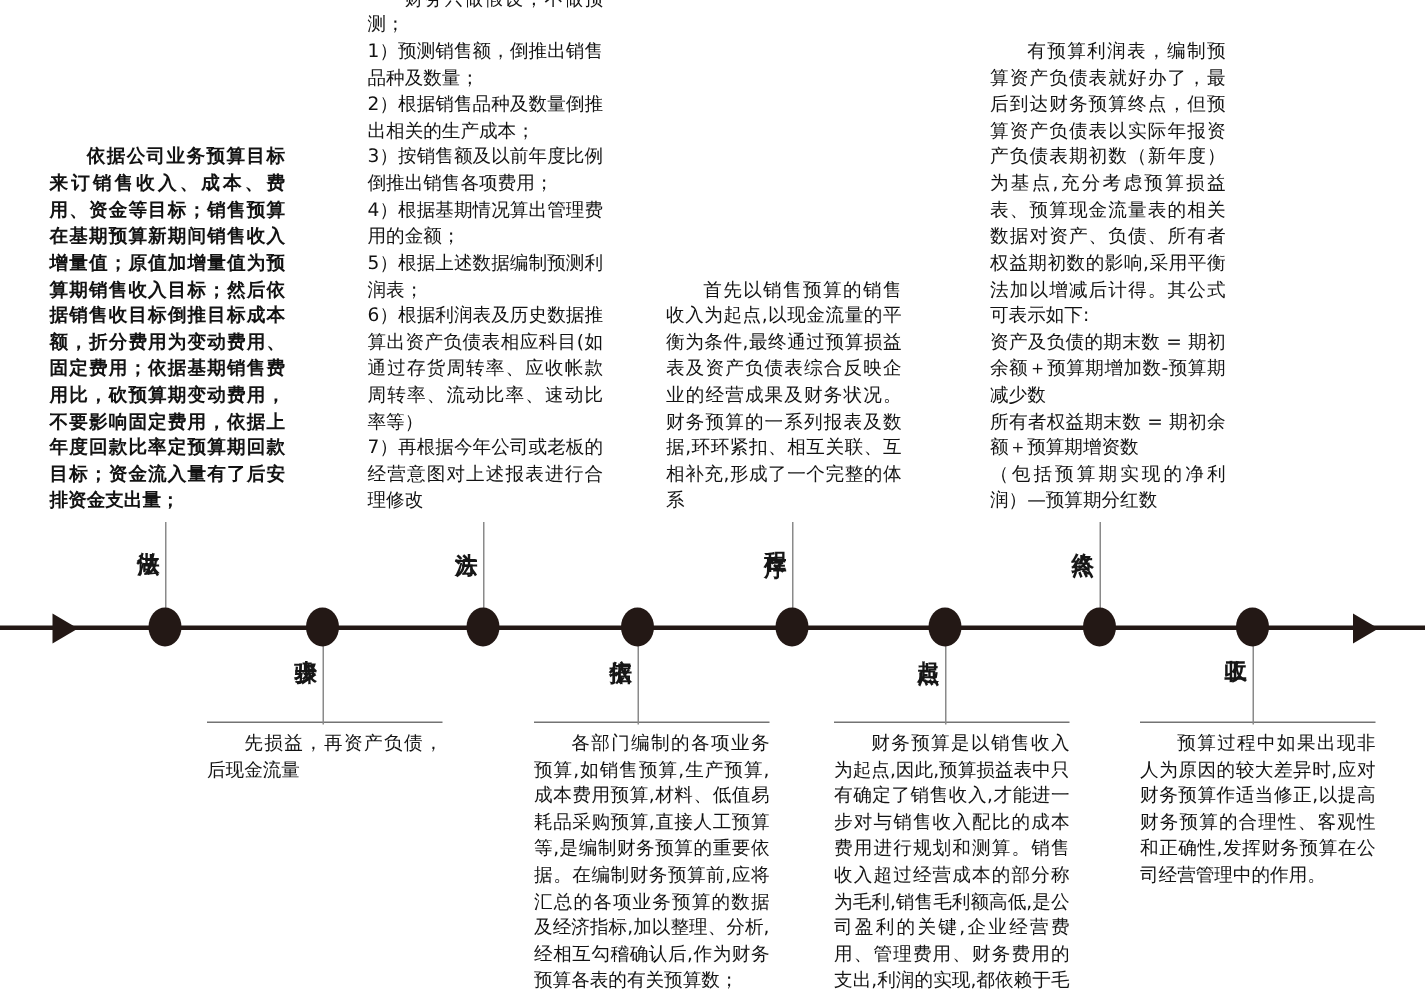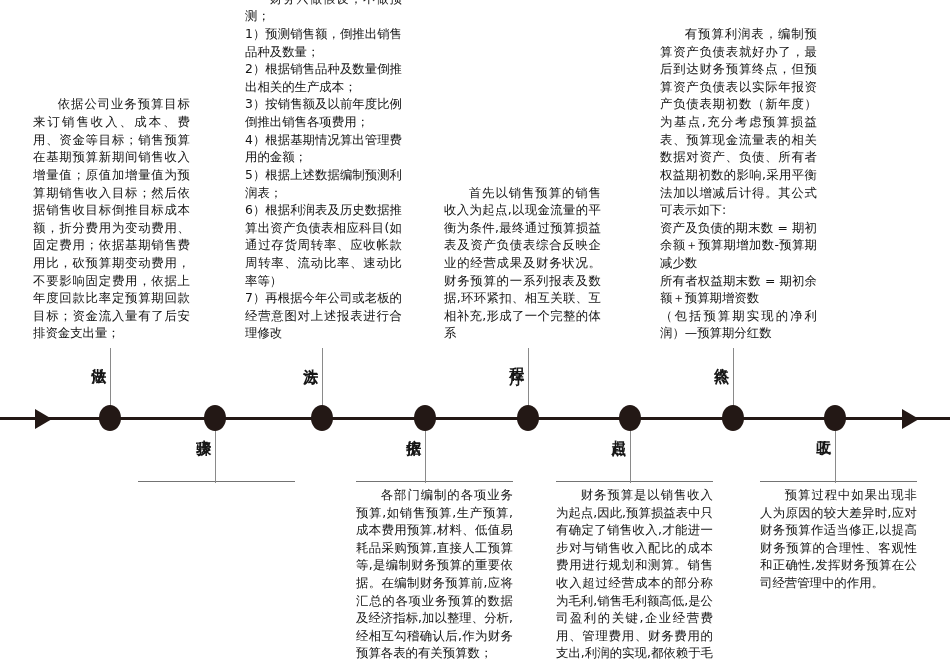--- a/index.html
+++ b/index.html
@@ -103,30 +103,31 @@
 </head>
 <body>
 
 <div id="timeline-axis"></div>
 <div class="axis-arrow" id="axis-arrow-left"></div>
 <div class="axis-arrow" id="axis-arrow-right"></div>
 
 <div class="connector up" style="left:110px;"></div>
 <div class="node-dot" style="left:110px;"></div>
 <div class="node-label above" style="left:110px;">做法</div>
-<div class="block above" style="left:33px; bottom:315px; height:240px;">
+<div class="block above" style="left:33px; bottom:315px; height:240px;font-weight:bold;">
   <p>依据公司业务预算目标来订销售收入、成本、费用、资金等目标；销售预算在基期预算新期间销售收入增量值；原值加增量值为预算期销售收入目标；然后依据销售收目标倒推目标成本额，折分费用为变动费用、固定费用；依据基期销售费用比，砍预算期变动费用，不要影响固定费用，依据上年度回款比率定预算期回款目标；资金流入量有了后安排资金支出量；</p>
   <div class="rule"></div>
 </div>
 
 <div class="connector down" style="left:215px;"></div>
 <div class="node-dot" style="left:215px;"></div>
 <div class="node-label below" style="left:215px;">步骤</div>
 <div class="block below" style="left:138px; top:481px;">
   <div class="rule"></div>
+  <p>先损益，再资产负债，后现金流量</p>
 </div>
 
 <div class="connector up" style="left:322px;"></div>
 <div class="node-dot" style="left:322px;"></div>
 <div class="node-label above" style="left:322px;">方法</div>
 <div class="block above" style="left:245px; bottom:315px; height:348px; white-space:pre-line;">
   <p style="white-space:pre-line;">财务只做假设，不做预测；
 1）预测销售额，倒推出销售品种及数量；
 2）根据销售品种及数量倒推出相关的生产成本；
 3）按销售额及以前年度比例倒推出销售各项费用；

